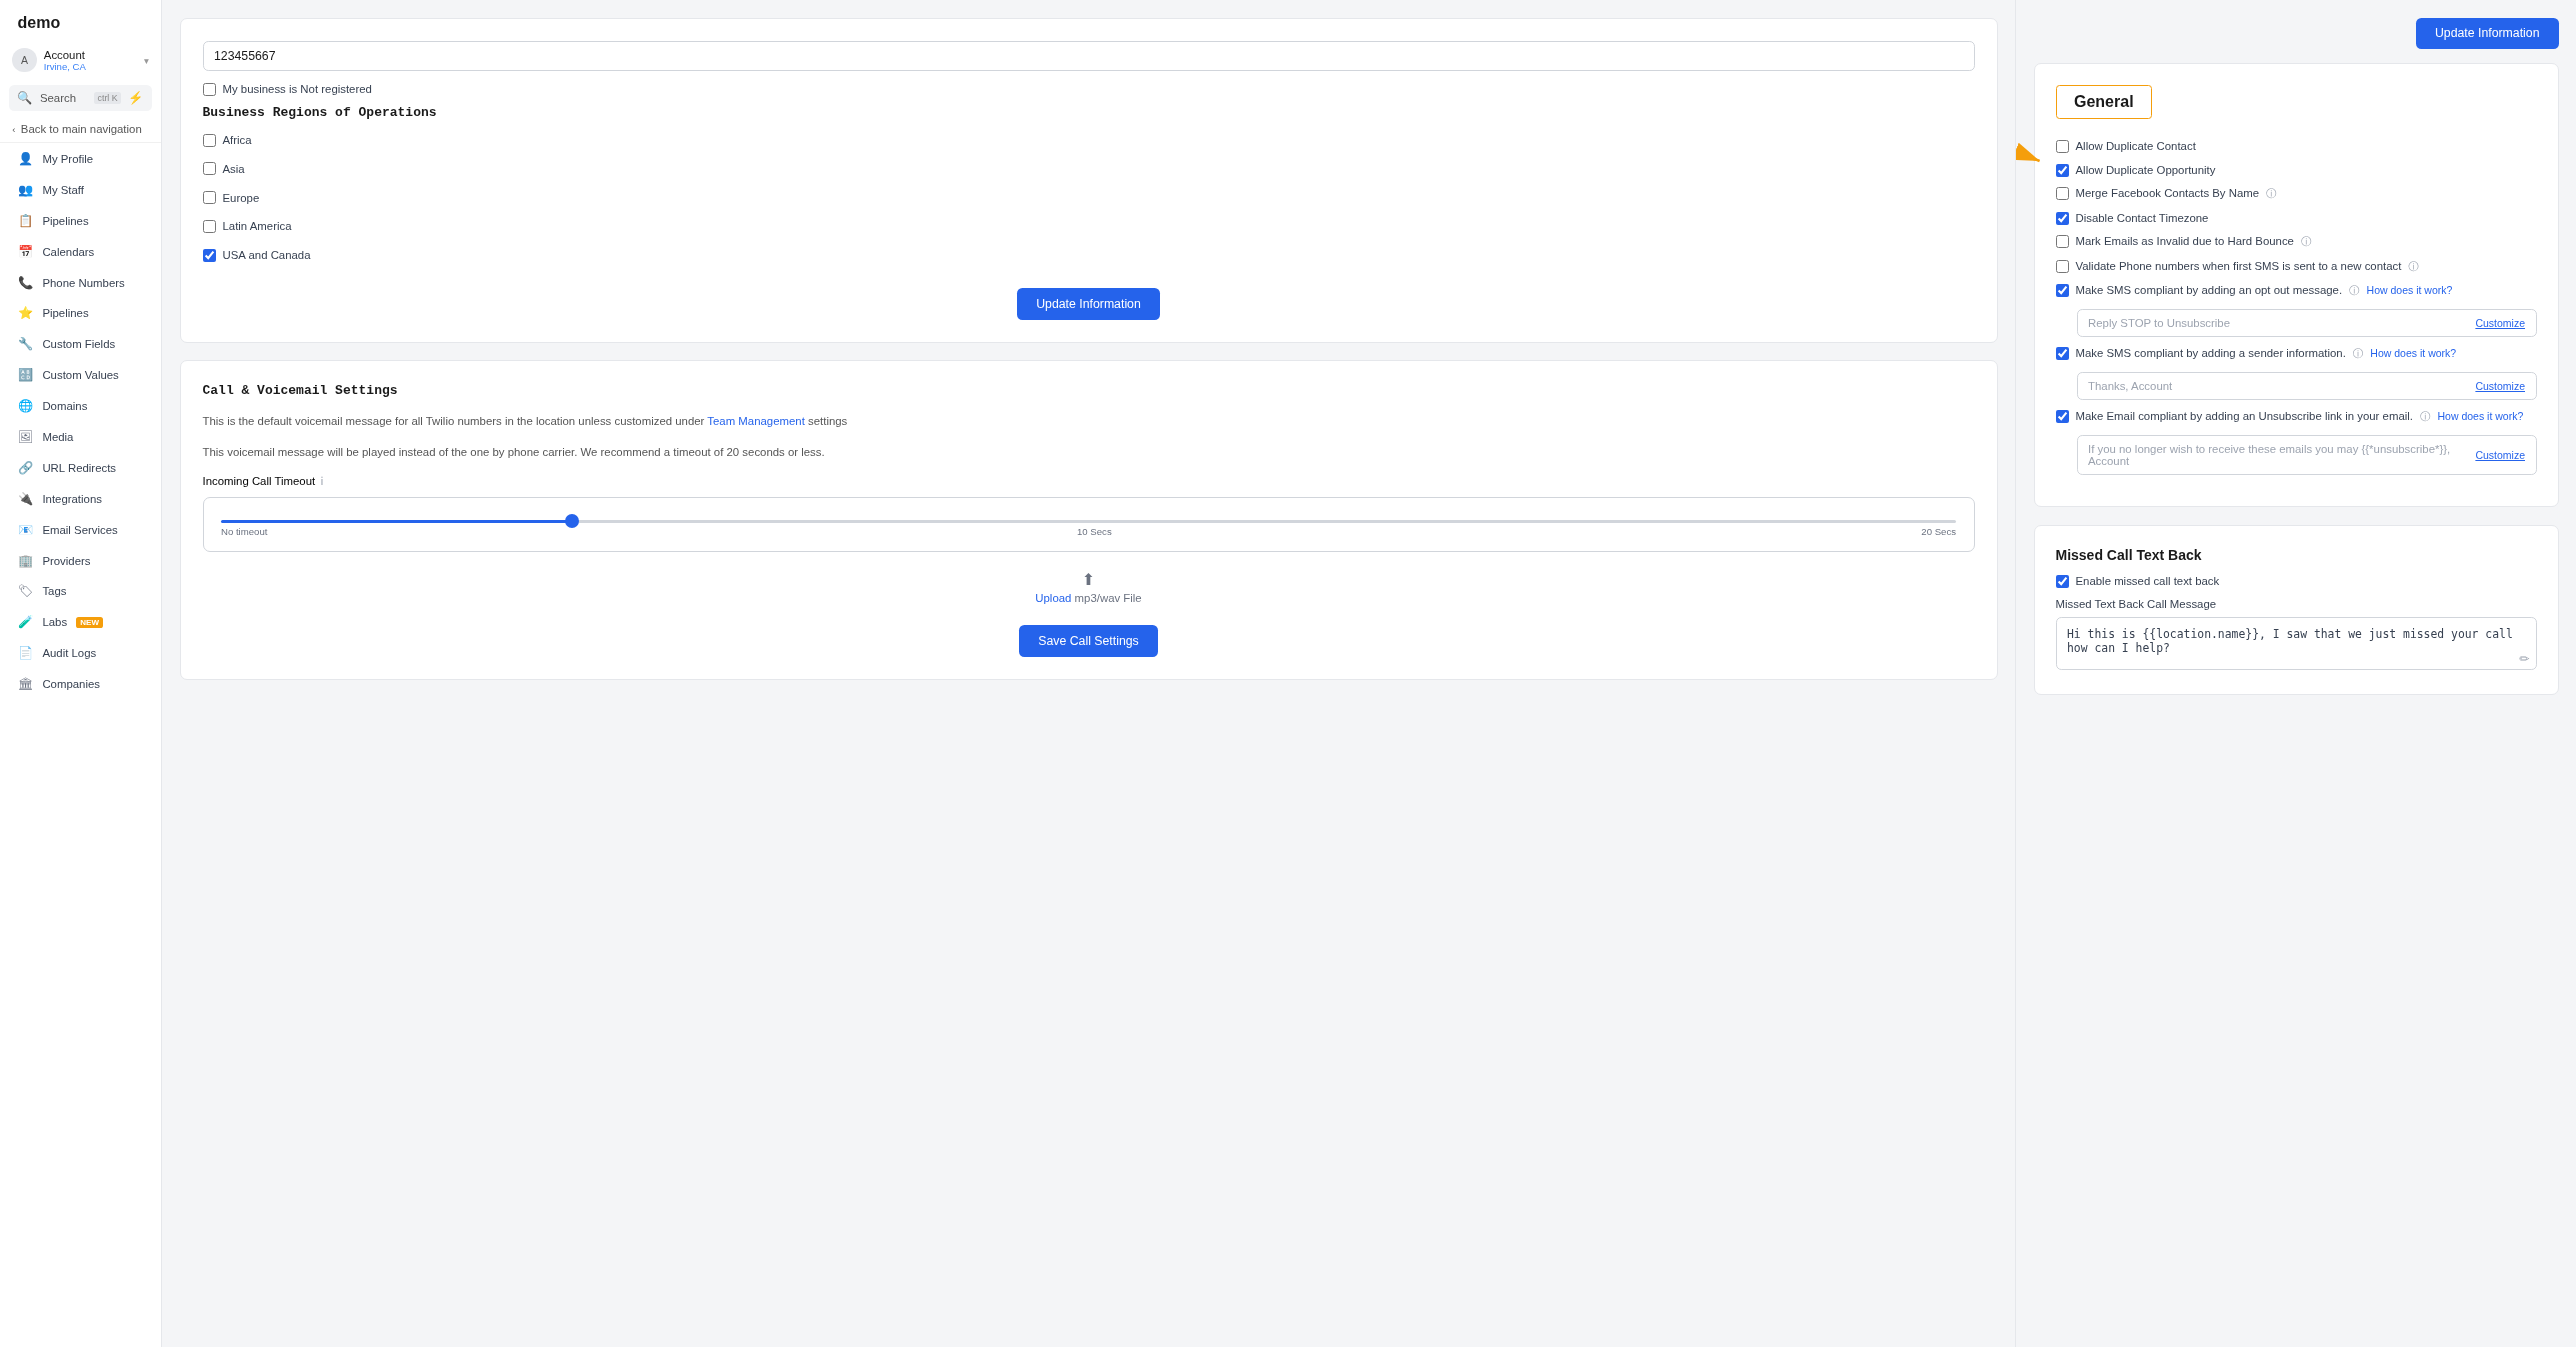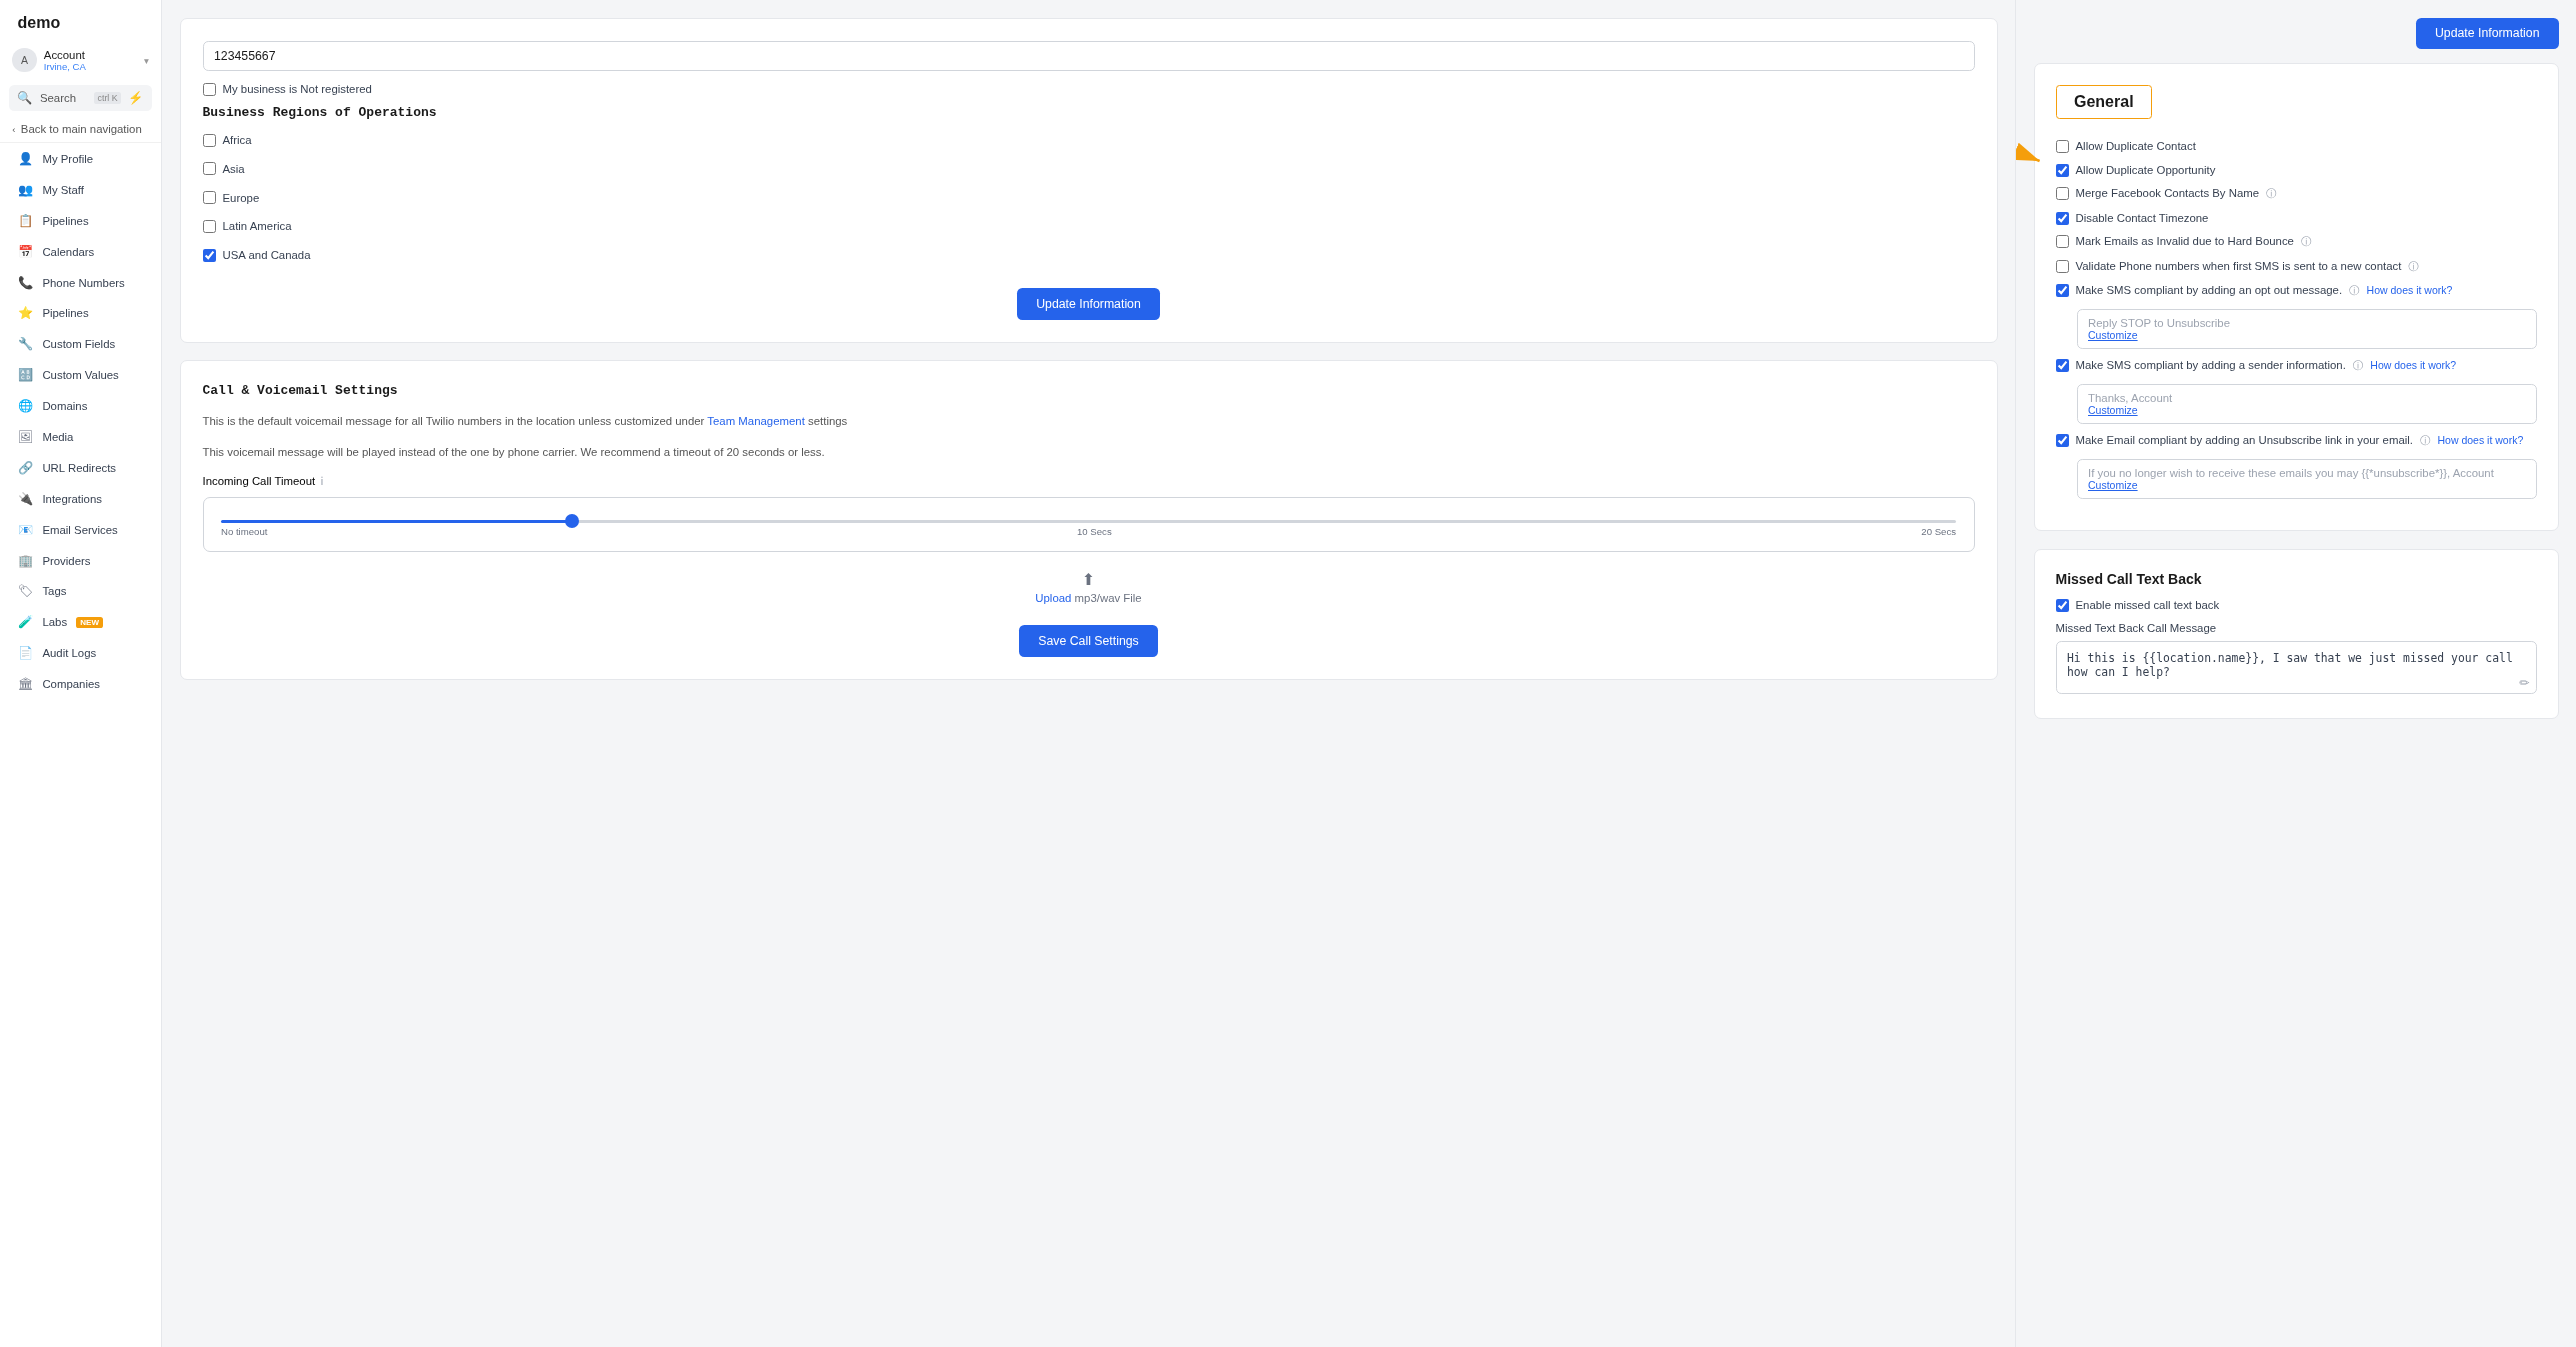--- a/index.html
+++ b/index.html
@@ -257,27 +257,26 @@
       margin-bottom: 10.5px;
       font-size: 11.4px;
       color: #374151;
     }
     .option-row input[type=checkbox] { width: 13px; height: 13px; flex-shrink: 0; accent-color: #2563eb; }
     .option-row .info-icon { color: #9ca3af; font-size: 10.5px; }
     .option-row a { color: #2563eb; text-decoration: none; font-size: 10.5px; }
 
     .sub-input-row {
       display: flex;
-      align-items: flex-start;
+      align-items: center;
       border: 0.9px solid #d1d5db;
       border-radius: 5.3px;
       padding: 7px 10.5px;
       margin-bottom: 10.5px;
       margin-left: 21px;
-      flex-direction: column;
     }
     .sub-input-row .sub-input-text { flex: 1; font-size: 11.4px; color: #9ca3af; }
     .sub-input-row .customize-link { font-size: 10.5px; color: #2563eb; cursor: pointer; }
 
     .missed-call-card {
       background: #fff;
       border-radius: 7px;
       padding: 21px;
       border: 0.9px solid #e5e7eb;
     }

